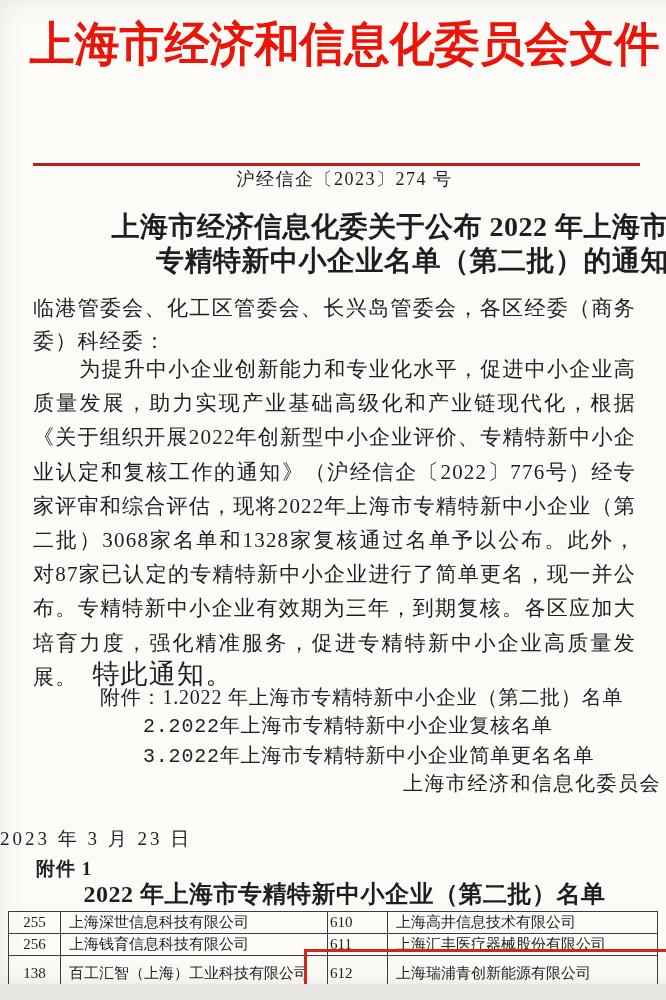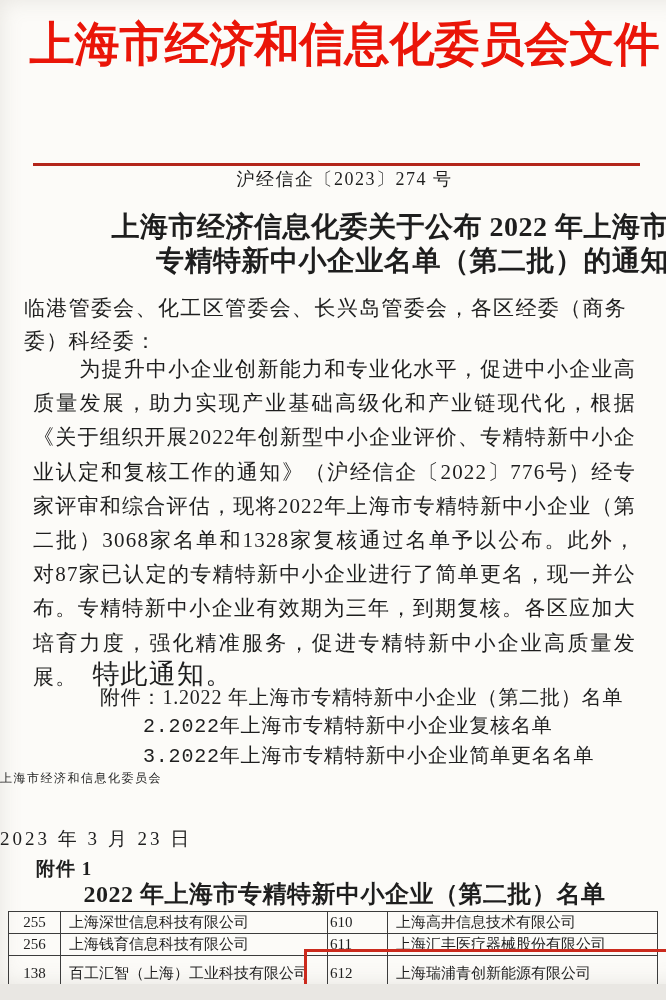--- a/index.html
+++ b/index.html
@@ -29,42 +29,43 @@
   .red-line{
     position:absolute;top:163px;left:33px;width:607px;height:3px;
   }
   .notice-title{
     position:absolute;top:210px;left:20px;right:20px;
     text-align:right;
     font-size:28px;font-weight:bold;line-height:34px;
     letter-spacing:.5px;
   }
   .recipients{
-    position:absolute;top:292px;left:24px;width:603px;
+    position:absolute;top:292px;left:33px;width:603px;
     font-size:21px;line-height:33px;letter-spacing:1.2px;
     text-align:justify;
   }
   .body-text{
     position:absolute;top:352px;left:33px;width:603px;height:306px;
     font-size:21px;line-height:34.2px;letter-spacing:1.2px;
     text-align:justify;text-indent:2.2em;
   }
   .closing{
     position:absolute;top:656px;left:33px;width:603px;
     font-size:27px;letter-spacing:1.2px;text-indent:2.2em;
   }
   .attachments{
     position:absolute;top:682px;left:81px;right:30px;
     font-size:20px;line-height:30px;letter-spacing:.8px;
   }
   .att-line{white-space:nowrap;margin-left:19px;}
   .att-line.cont{margin-left:62px;font-family:Liberation Mono, monospace;}
   .signature{
-    position:absolute;top:770px;left:0;right:42px;
-    font-size:12px;letter-spacing:1.5px;
+    position:absolute;top:770px;left:0;right:28px;
+    text-align:right;
+    font-size:20px;letter-spacing:1.5px;
   }
   .doc-date{
     position:absolute;top:826px;left:0;right:0;
     font-size:19px;letter-spacing:3px;
   }
   .annex-label{
     position:absolute;top:856px;left:36px;
     font-size:19px;font-weight:bold;letter-spacing:1px;
   }
   .annex-title{

